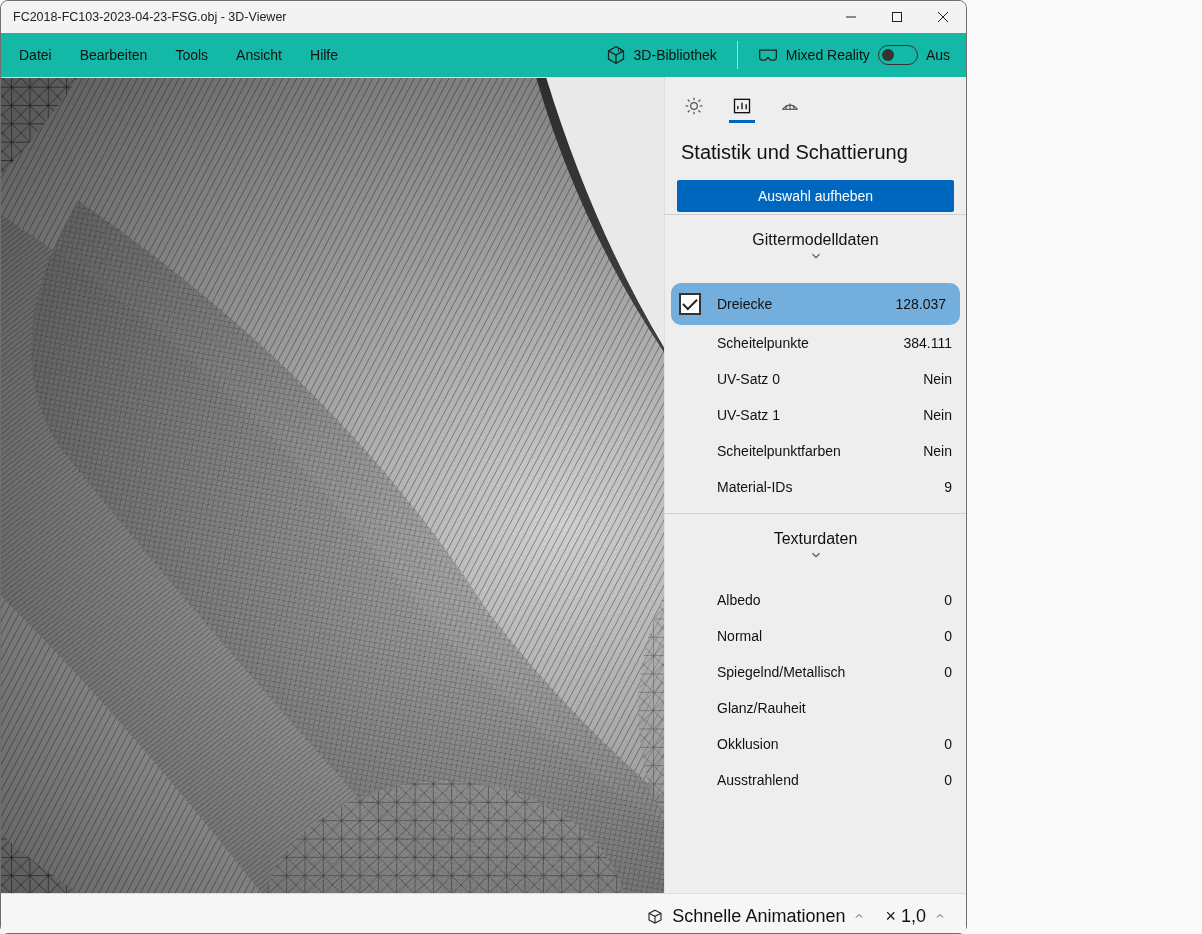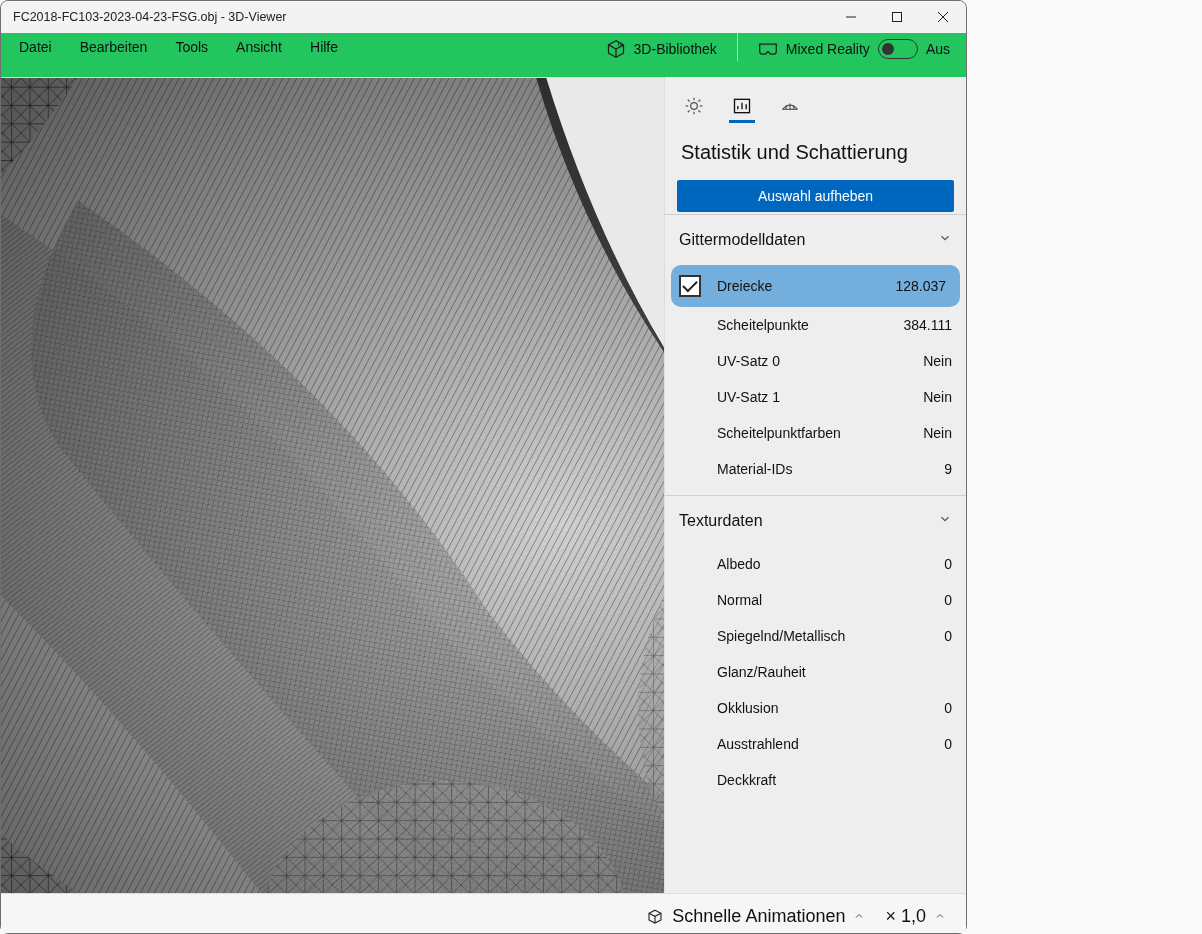--- a/index.html
+++ b/index.html
@@ -5,21 +5,21 @@
   * { box-sizing: border-box; margin: 0; padding: 0; font-family: "Segoe UI", Arial, sans-serif; }
   html, body { width: 1202px; height: 934px; overflow: hidden; background: #f9f9f9; }
   .window { width: 967px; height: 934px; border: 1px solid #6f6f6f; border-radius: 8px; display: flex; flex-direction: column; background: #f3f3f3; }
 
   
   .titlebar { height: 32px; display: flex; align-items: center; padding-left: 12px; font-size: 12.5px; color: #222; background: #f3f3f3; border-top-left-radius: 8px; border-top-right-radius: 8px; }
   .titlebar .title { flex: 1; }
   .winbtn { width: 46px; height: 32px; display: flex; align-items: center; justify-content: center; color: #222; cursor: pointer; }
 
   
-  .menubar { height: 44px; display: flex; align-items: flex-start; padding: 0 4px; background: #22c55e; font-size: 14px; color: #111; }
+  .menubar { height: 44px; display: flex; align-items: center; padding: 0 4px; background: #14b8a6; font-size: 14px; color: #111; }
   .menubar .menuitem { padding: 6px 14px; border-radius: 4px; cursor: pointer; }
   .menubar .spacer { flex: 1; }
   .libbtn, .mrbtn { display: flex; align-items: center; gap: 8px; padding: 6px 12px; cursor: pointer; border-radius: 4px; }
   .divider-v { width: 1px; height: 28px; background: #ccc; margin: 0 8px; }
   .toggle { width: 40px; height: 20px; border: 1px solid #333; border-radius: 10px; position: relative; display: inline-block; }
   .toggle .knob { width: 12px; height: 12px; border-radius: 50%; background: #333; position: absolute; top: 3px; left: 3px; }
 
   
   .content { flex: 1; display: flex; min-height: 0; }
   .viewport { flex: 1; background: radial-gradient(circle at 70% 20%, #f0f0f0, #e6e6e6); position: relative; overflow: hidden; border-top: 1px solid #ddd; }
@@ -30,21 +30,21 @@
   .tabs { display: flex; gap: 22px; padding: 14px 16px 0 16px; align-items: center; }
   .tab { width: 26px; height: 32px; display: flex; align-items: center; justify-content: center; cursor: pointer; border-bottom: 3px solid transparent; color: #555; }
   .tab.active { border-bottom: 3px solid #0067c0; color: #111; }
 
   .panel-title { font-size: 20px; font-weight: 400; padding: 18px 16px 16px 16px; color: #111; }
 
   .bluebtn { margin: 0 12px 2px 12px; background: #0067c0; color: #fff; border: none; height: 32px; font-size: 14px; cursor: pointer; border-radius:2px; }
 
   .sep { height: 1px; background: #d0d0d0; margin: 0; }
 
-  .section-head { display: flex; align-items: center; justify-content: space-between; padding: 16px 14px 16px 14px; font-size: 16px; color: #111; cursor: pointer; }
+  .section-head { display: flex; align-items: center; justify-content: space-between; padding: 16px 14px 16px 14px; font-size: 16px; color: #111; cursor: pointer; flex-direction: column; }
   .section-head .chev { color: #555; }
 
   .datarow { display: flex; align-items: center; padding: 10px 14px 10px 14px; font-size: 14px; color: #111; }
   .datarow .check { width: 22px; height: 22px; border: 2px solid #222; margin-right: 16px; display: flex; align-items: center; justify-content: center; background: transparent; }
   .datarow .check.checked::after { content: ""; width: 6px; height: 12px; border: solid #222; border-width: 0 2px 2px 0; transform: rotate(45deg) translate(-1px,-1px); }
   .datarow .label { flex: 1; }
   .datarow .val { font-variant-numeric: tabular-nums; }
   .datarow.indent { padding-left: 52px; }
   .datarow.selected { background: #73aedc; color: #111; margin: 0 6px; border-radius:10px; padding-left: 8px; }
   .datarow.selected .check { background: #fff; border-color: #333; }
@@ -278,24 +278,20 @@
         <span class="val"></span>
       </div>
       <div class="datarow indent">
         <span class="label">Okklusion</span>
         <span class="val">0</span>
       </div>
       <div class="datarow indent">
         <span class="label">Ausstrahlend</span>
         <span class="val">0</span>
       </div>
-      <div class="datarow indent">
-        <span class="label">Deckkraft</span>
-        <span class="val"></span>
-      </div>
 
     </div>
   </div>
 
   <div class="bottombar">
     <div class="item">
       <span class="icon">
         <svg width="18" height="18" viewBox="0 0 24 24" fill="none" stroke="#222" stroke-width="1.5">
             <path d="M12 3 L20 7 L20 16 L12 20 L4 16 L4 7 Z"></path>
             <path d="M4 7 L12 11 L20 7"></path>

